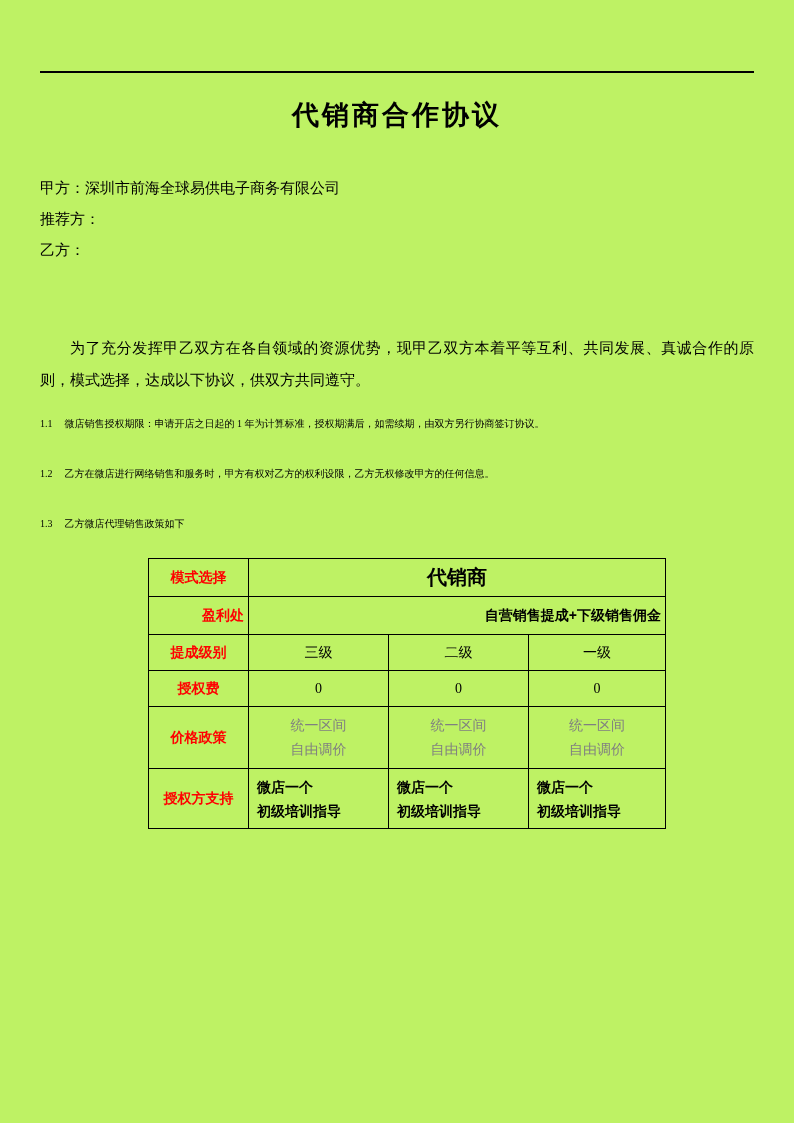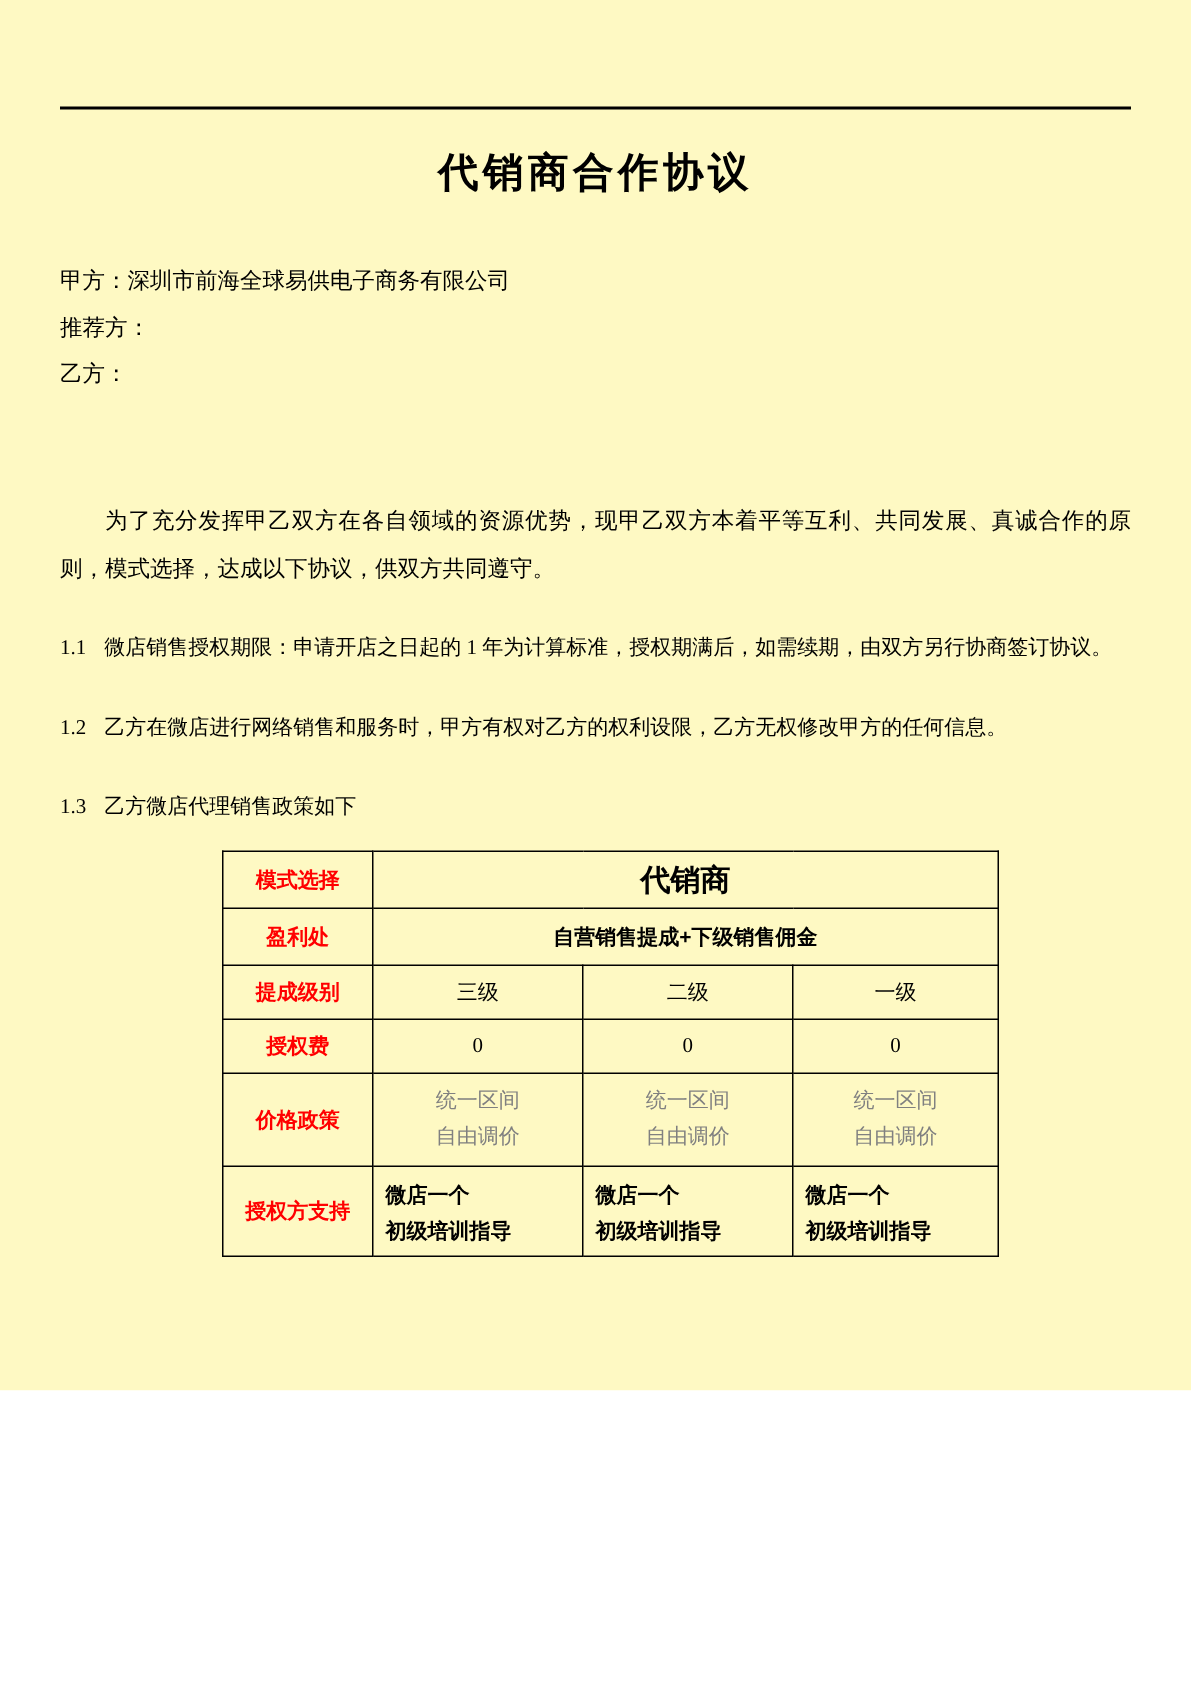--- a/index.html
+++ b/index.html
@@ -1,21 +1,21 @@
 <!DOCTYPE html>
 <html><head>
 <meta charset="utf-8">
 <style>
   * { margin: 0; padding: 0; box-sizing: border-box; }
   html, body { background: #ffffff; }
   .page {
     width: 794px;
-    height: 927px;
+    height: 1123px;
     margin: 0 auto;
-    background: #fef9c3;
+    background: #bef264;
     color: #000000;
     font-family: "Liberation Serif", "DejaVu Serif", serif;
     padding: 0 40px;
     position: relative;
     overflow: hidden;
   }
   .top-rule {
     border: none;
     border-top: 2px solid #000000;
     margin-top: 71px;
@@ -41,23 +41,23 @@
     line-height: 32px;
     text-indent: 2em;
     text-align: justify;
   }
   .clause-heading {
     margin-top: 8px;
     font-size: 15px;
     line-height: 32px;
   }
   .clause-item {
-    margin-top: 21px;
-    font-size: 14px;
-    line-height: 32px;
+    margin-top: 6px;
+    font-size: 10px;
+    line-height: 44px;
     padding-left: 34px;
     text-indent: -34px;
     text-align: justify;
   }
   .clause-item .num { margin-right: 12px; }
   .policy-table {
     border-collapse: collapse;
     table-layout: fixed;
     width: 517px;
     margin: 12px 0 0 108px;
@@ -68,21 +68,21 @@
     text-align: center;
     vertical-align: middle;
     padding: 2px 4px;
   }
   .policy-table .rowhead {
     color: #ff0000;
     font-weight: bold;
     font-family: "Liberation Sans", "DejaVu Sans", sans-serif;
   }
   .r-mode td { height: 38px; }
-  .r-profit td { height: 38px; }
+  .r-profit td { height: 38px; text-align: right; }
   .r-level td, .r-fee td, .r-commission td { height: 36px; }
   .r-range td { height: 40px; }
   .r-price td { height: 62px; }
   .r-support td { height: 60px; }
   .mode-value {
     font-size: 20px;
     font-weight: bold;
     font-family: "Liberation Sans", "DejaVu Sans", sans-serif;
   }
   .profit-value {

